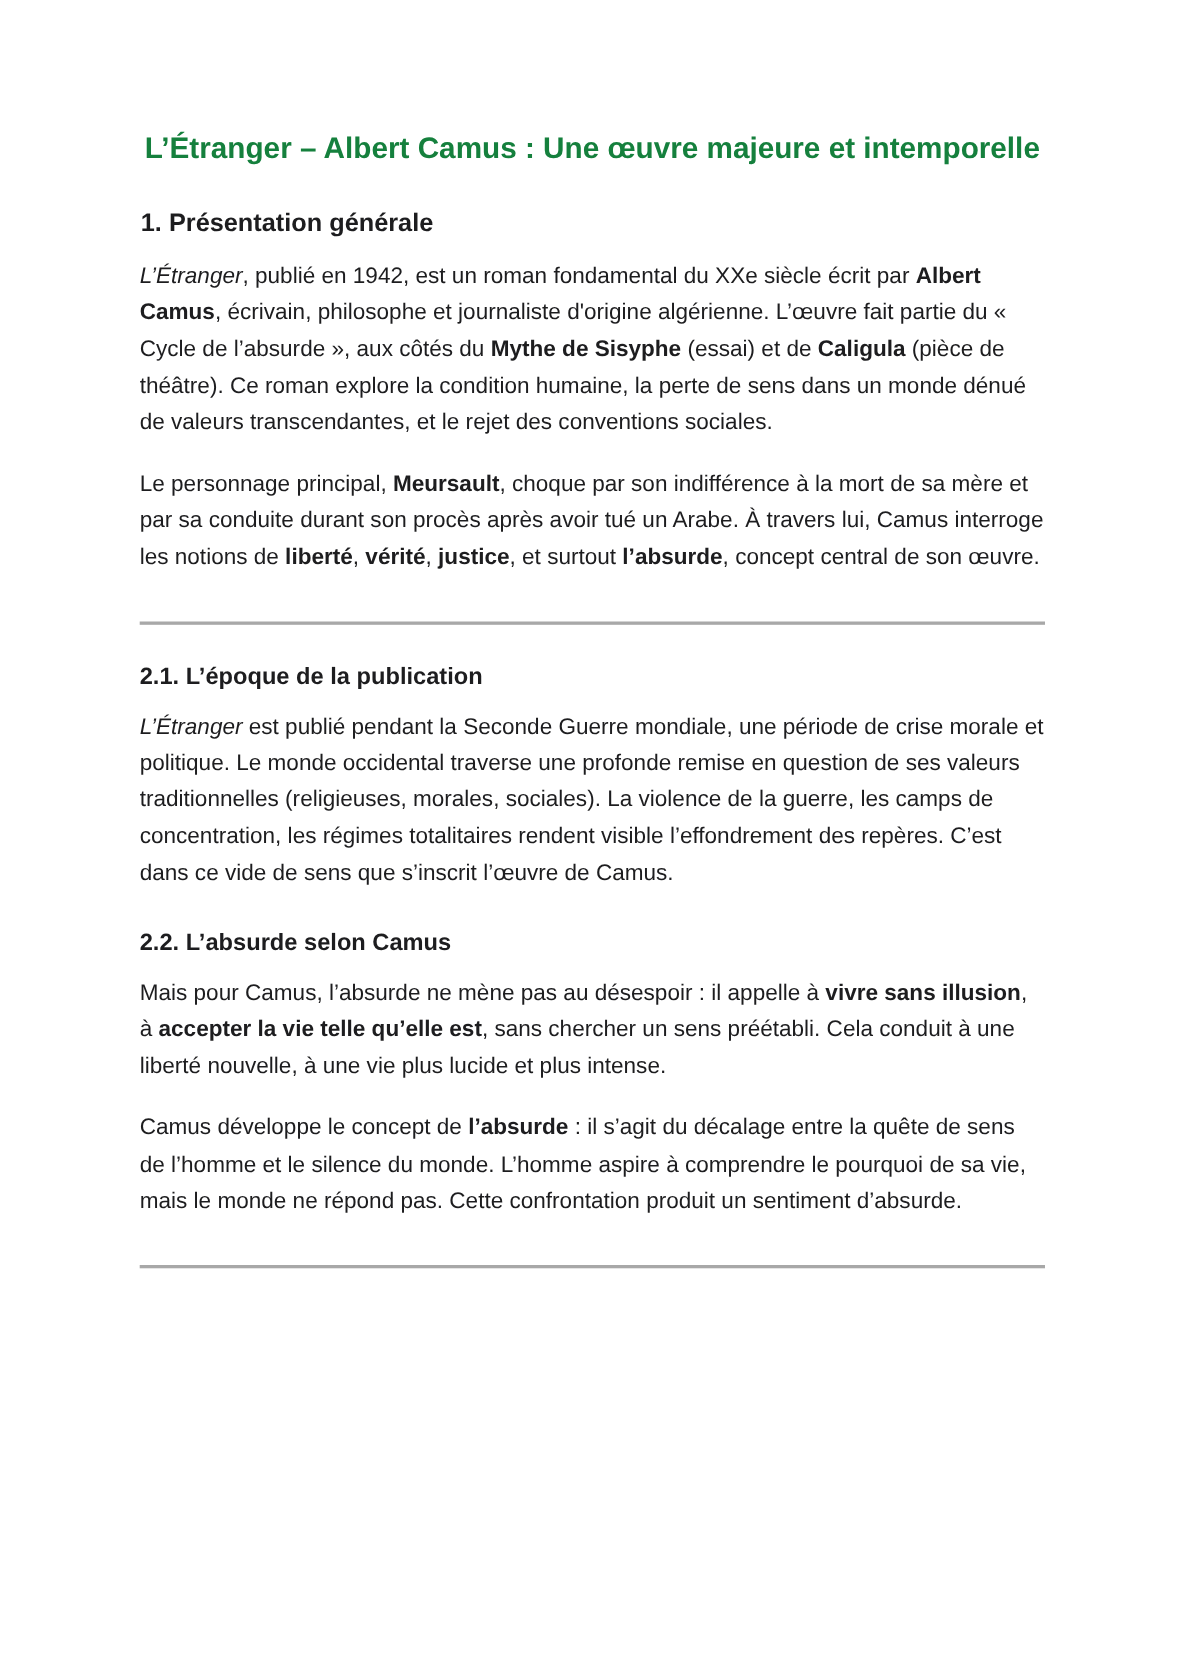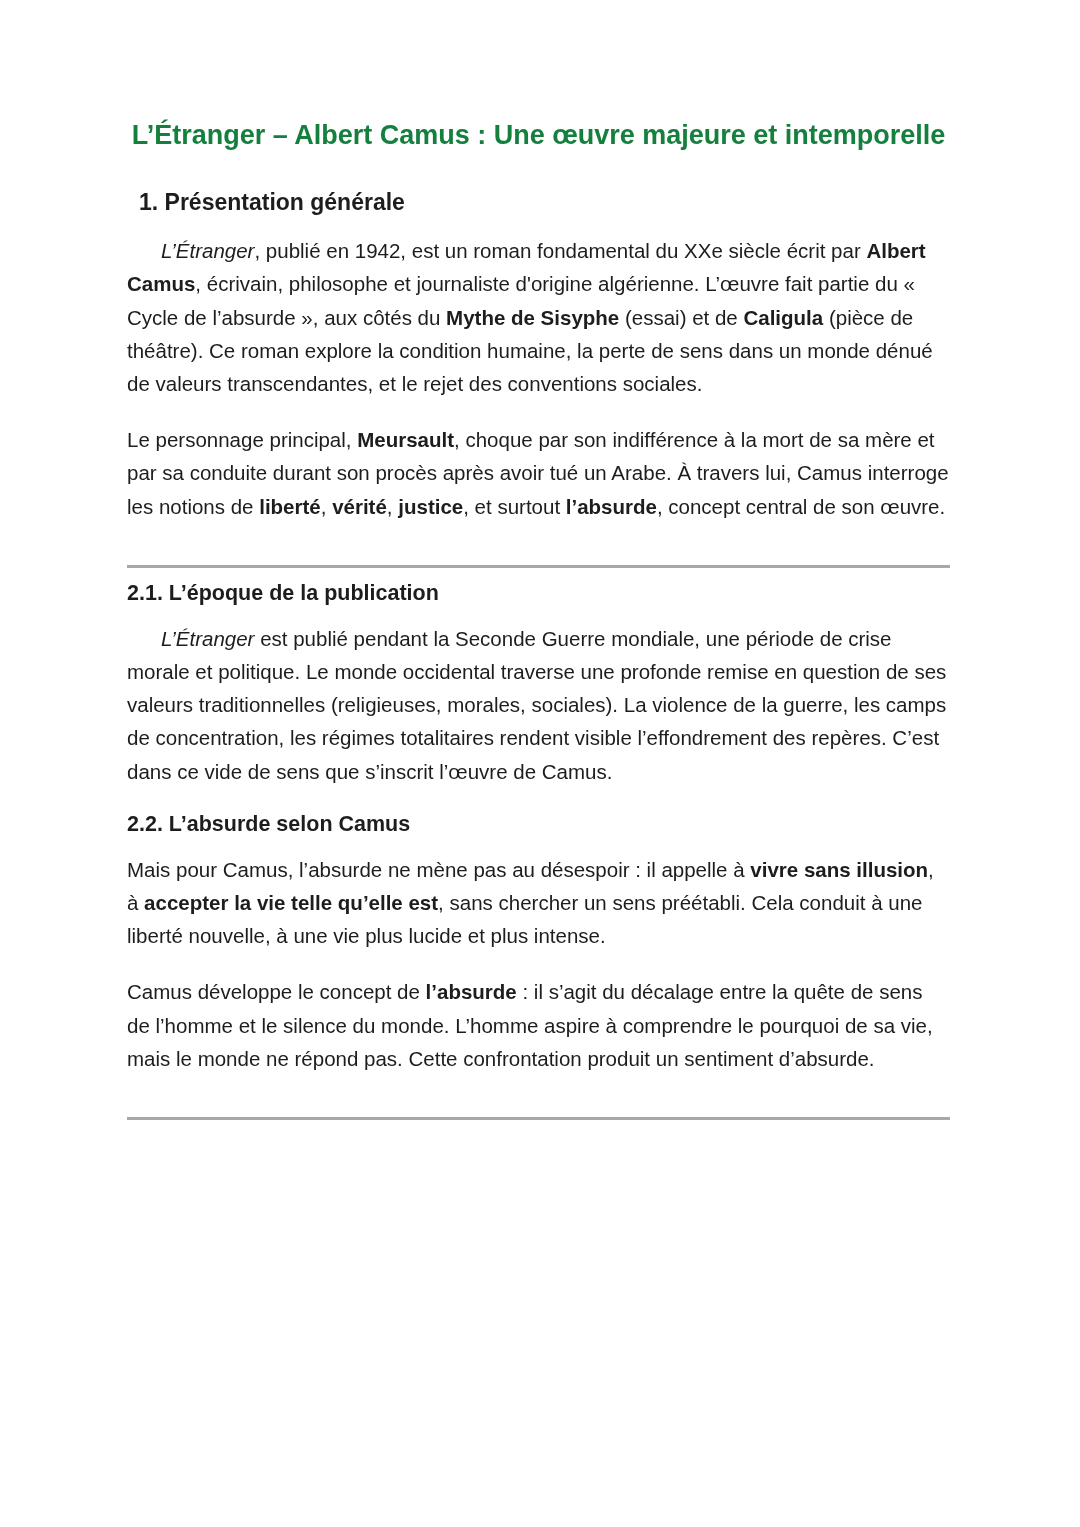--- a/index.html
+++ b/index.html
@@ -23,41 +23,41 @@
   }
   h1.title {
     margin: 0 0 28px 0;
     font-size: 27px;
     line-height: 1.42;
     font-weight: 700;
     text-align: center;
     color: #15803d;
   }
   h2.h2 {
-    margin: 34px 0 16px 12px;
+    margin: 34px 0 16px 1px;
     font-size: 23px;
     line-height: 1.3;
     font-weight: 700;
     color: #1d1d1f;
   }
   h3.h3 {
-    margin: 12px 0 14px 0;
+    margin: 34px 0 14px 0;
     font-size: 21.5px;
     line-height: 1.3;
     font-weight: 700;
     color: #1d1d1f;
   }
   p.para {
     margin: 0 0 23px 0;
     font-size: 20.5px;
     line-height: 1.62;
     color: #1d1d1f;
   }
   p.para .b { font-weight: 700; }
-  p.para .i { font-style: italic; margin-left: 34px; }
+  p.para .i { font-style: italic; }
   hr.divider {
     border: none;
     border-top: 3px solid #a8a8a8;
     margin: 42px 0 10px 0;
     height: 0;
   }
 </style>
 </head>
 <body>
 

